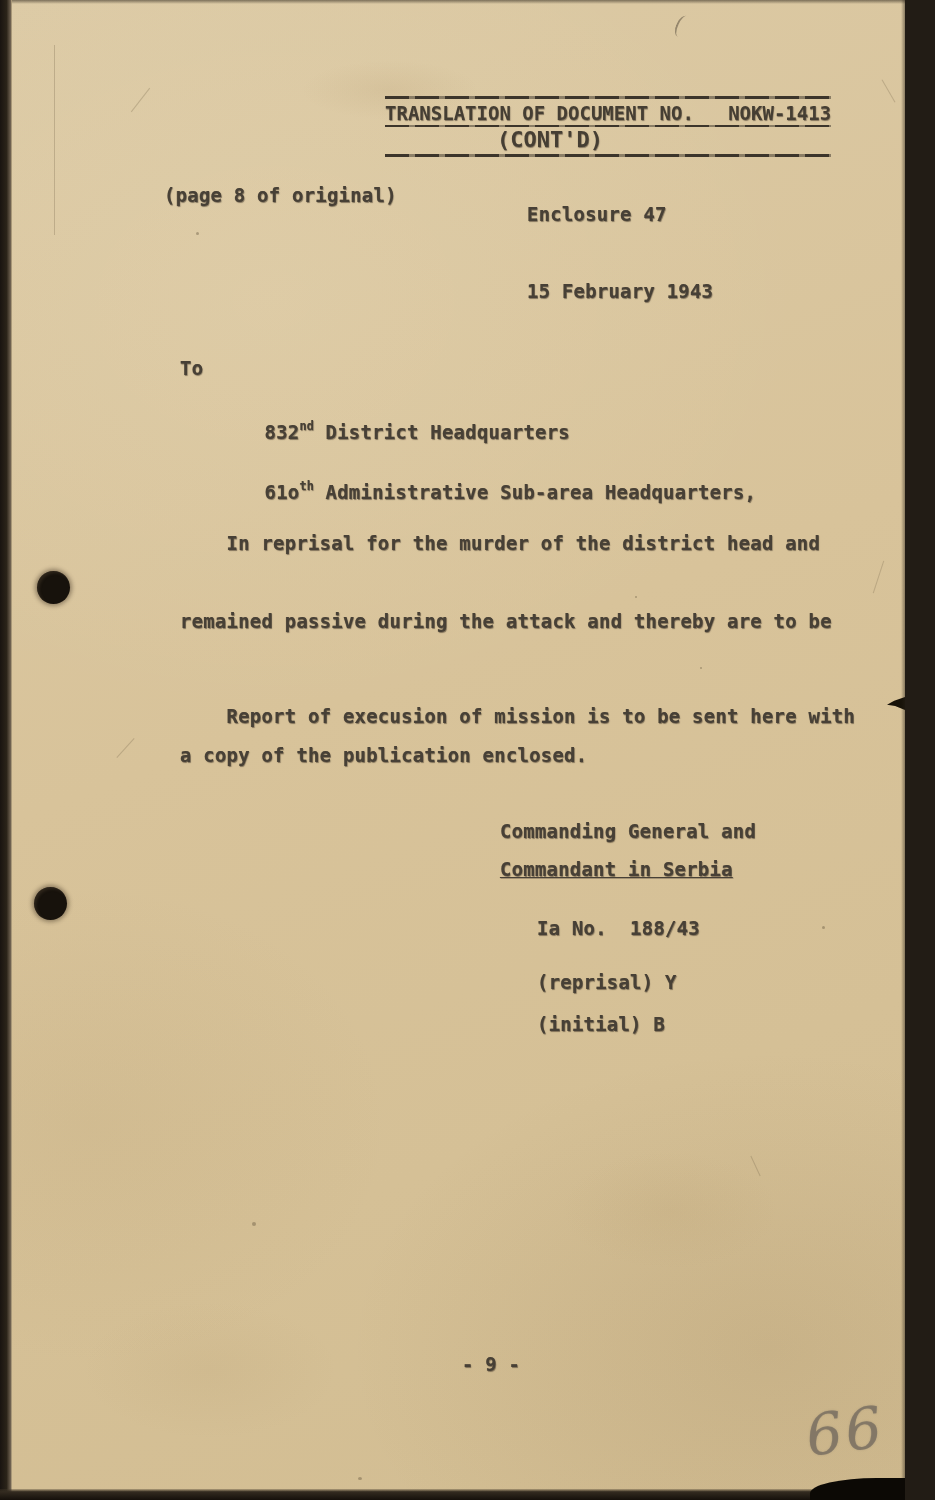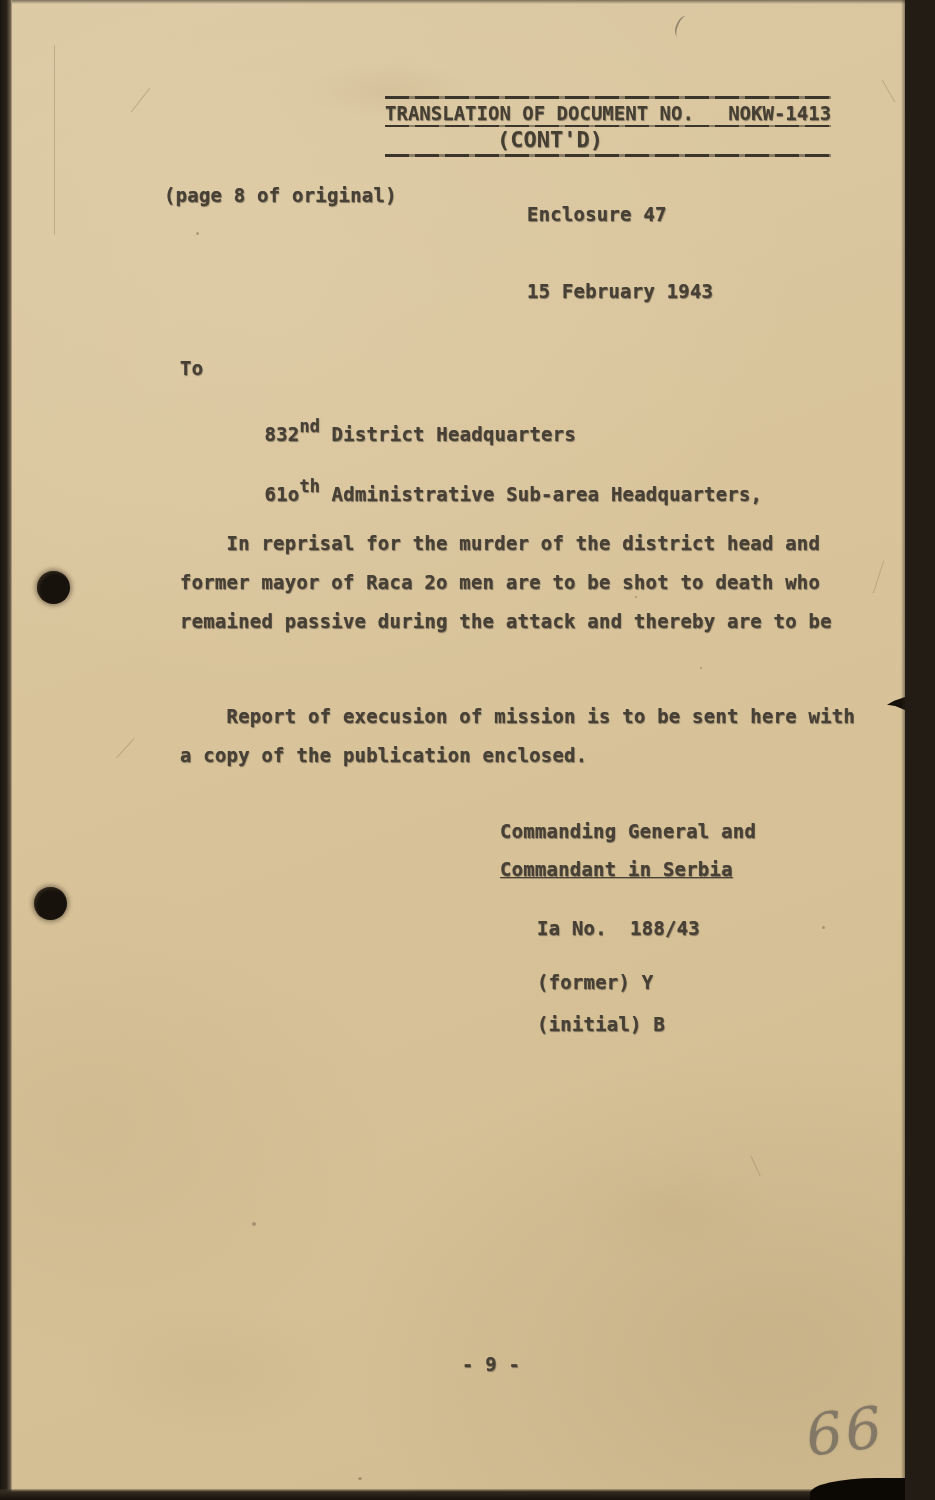--- a/index.html
+++ b/index.html
@@ -19,21 +19,21 @@
   .edge-top{position:absolute;left:0;top:0;width:935px;height:4px;
     background:linear-gradient(180deg,rgba(45,38,28,0.55),rgba(45,38,28,0));}
   .edge-right{position:absolute;right:0;top:0;width:4px;height:1500px;
     background:linear-gradient(270deg,rgba(40,33,24,0.45),rgba(40,33,24,0));}
   .corner-blob{position:absolute;right:0;bottom:0;width:95px;height:22px;background:#0c0905;
     border-radius:70% 0 0 0;}
   
   .typed{position:absolute;font-size:19px;line-height:24px;font-weight:700;color:#474036;
     white-space:pre;letter-spacing:0.2px;
     text-shadow:0.6px 0.6px 0.9px rgba(60,50,38,0.55), -0.3px 0 0.6px rgba(60,50,38,0.35);}
-  .typed sup{font-size:17px;position:relative;top:-2px;letter-spacing:0;}
+  .typed sup{font-size:12px;position:relative;top:-2px;letter-spacing:0;}
   
   .header{position:absolute;left:385px;top:96px;width:446px;}
   .rule{height:3px;background:repeating-linear-gradient(90deg,#3c352b 0 24px,rgba(60,53,43,0.5) 24px 30px);}
   .rule.thin{height:2px;}
   .header .title{position:relative;font-size:19px;line-height:25px;font-weight:700;color:#453e33;
     white-space:pre;padding-top:2px;text-shadow:0.6px 0.6px 0.9px rgba(60,50,38,0.55);}
   .header .title-underline{margin-top:-1px;}
   .header .contd{font-size:22px;line-height:25px;font-weight:700;color:#453e33;white-space:pre;
     margin-left:112px;text-shadow:0.6px 0.6px 0.9px rgba(60,50,38,0.55);}
   .header .bottom-rule{margin-top:2px;}
@@ -76,30 +76,29 @@
 
   <div class="typed" style="left:180px;top:356px;">To</div>
   <div class="typed" style="left:218px;top:392px;">
     <span>832</span><sup>nd</sup><span> District Headquarters</span>
   </div>
   <div class="typed" style="left:218px;top:452px;">
     <span>61o</span><sup>th</sup><span> Administrative Sub-area Headquarters,</span>
   </div>
 
   <div class="typed" style="left:180px;top:531px;">    In reprisal for the murder of the district head and</div>
-  <div class="typed" style="left:180px;top:570px;">former mayor of Raca 2o men are to be shot to death who</div>
   <div class="typed" style="left:180px;top:609px;">remained passive during the attack and thereby are to be</div>
 
   <div class="typed" style="left:180px;top:704px;">    Report of execusion of mission is to be sent here with</div>
   <div class="typed" style="left:500px;top:819px;">Commanding General and</div>
 
   <div class="typed" style="left:180px;top:743px;">a copy of the publication enclosed.</div>
   <div class="typed" style="left:500px;top:857px;text-decoration:underline;">Commandant in Serbia</div>
   <div class="typed" style="left:537px;top:916px;">Ia No.  188/43</div>
-  <div class="typed" style="left:537px;top:970px;">(former) Y</div>
+  <div class="typed" style="left:537px;top:970px;">(reprisal) Y</div>
   <div class="typed" style="left:537px;top:1012px;">(initial) B</div>
 
   <div class="typed" style="left:462px;top:1352px;">- 9 -</div>
 
   <div class="handwritten" style="left:806px;top:1398px;">66</div>
 
   <div class="hole" style="left:37px;top:571px;"></div>
   <div class="hole" style="left:34px;top:887px;"></div>
 
   <div class="ink-mark"></div>

